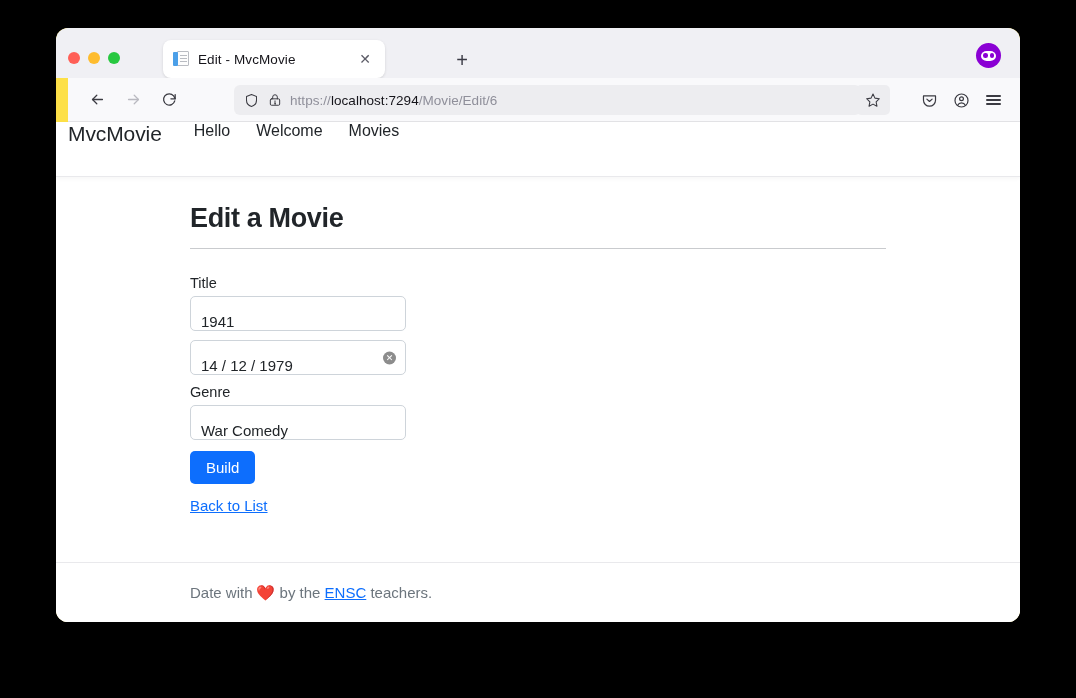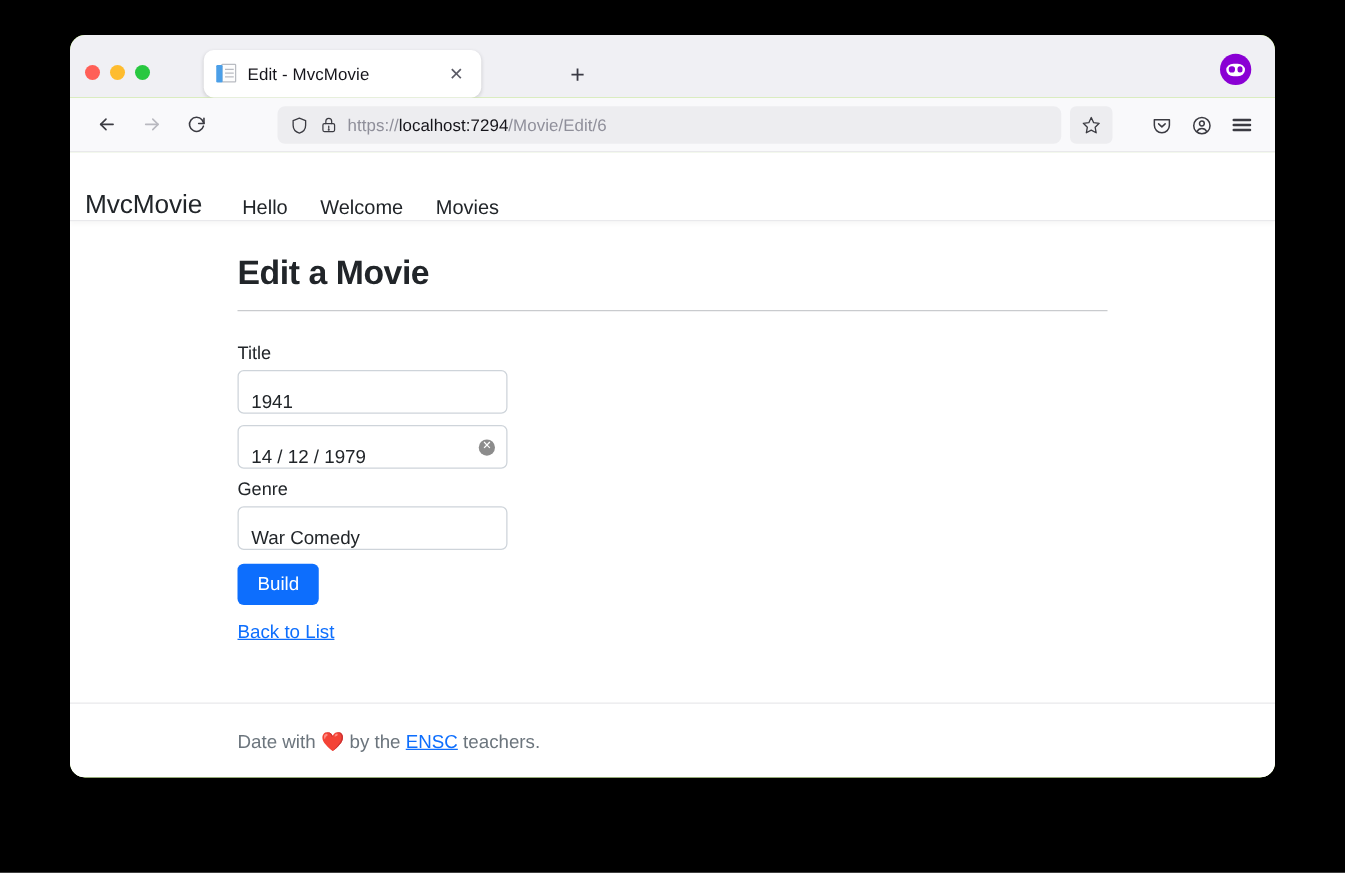--- a/index.html
+++ b/index.html
@@ -9,21 +9,21 @@
     background: #000000;
     font-family: "Liberation Sans", sans-serif;
     overflow: hidden;
   }
 
   
   .browser-window {
     position: absolute;
     left: 56px; top: 28px;
     width: 964px; height: 594px;
-    background: #84cc16;
+    background: #fde047;
     border-radius: 12px;
     overflow: hidden;
     box-shadow: 0 6px 28px rgba(0,0,0,0.45);
   }
 
   
   .tabstrip {
     position: relative;
     height: 50px;
     background: #f0f0f4;
@@ -131,20 +131,21 @@
 
   
   .navbar {
     height: 44px;
     background: #f9f9fb;
     border-bottom: 1px solid #e3e3e6;
     display: flex;
     align-items: center;
     padding: 0 14px;
     position: relative;
+    margin-left: 12px;
   }
   .nav-btn {
     width: 30px; height: 30px;
     display: flex; align-items: center; justify-content: center;
     border-radius: 5px;
     color: #3b3b42;
     flex: 0 0 auto;
     margin-right: 6px;
   }
   .nav-btn.disabled { color: #b9b9c0; }
@@ -198,21 +199,21 @@
   
   .page {
     height: 500px;
     background: #ffffff;
     position: relative;
   }
   .site-nav {
     height: 55px;
     border-bottom: 1px solid #e9e9ec;
     display: flex;
-    align-items: flex-end;
+    align-items: flex-start;
     padding-left: 12px;
     box-shadow: 0 2px 4px rgba(0,0,0,0.035);
     position: relative;
     z-index: 2;
     background: #fff;
   }
   .brand {
     font-size: 21px;
     color: #212529;
     margin-right: 32px;

